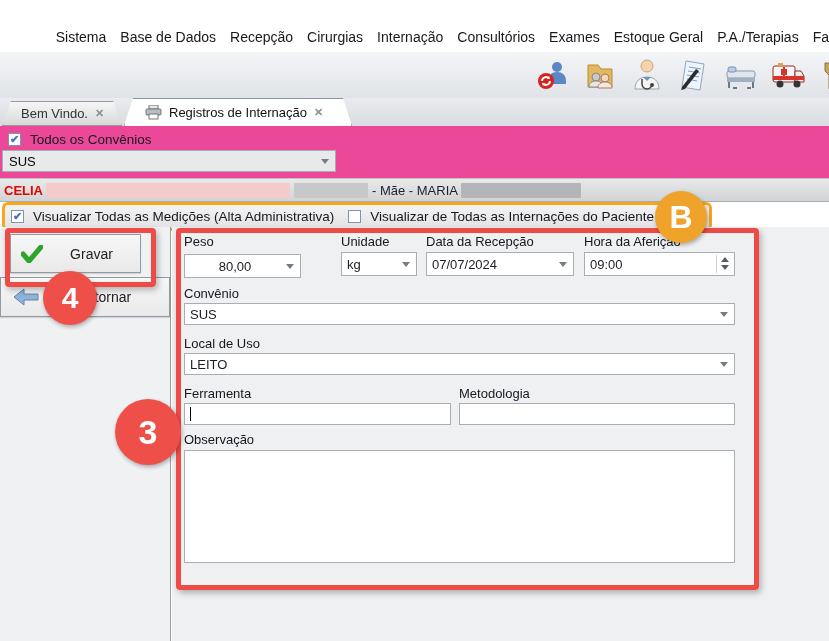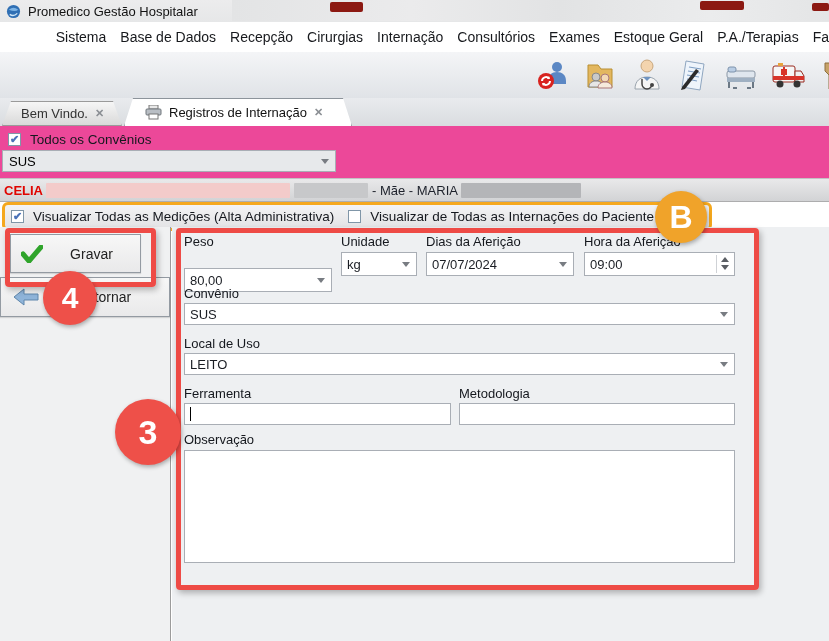--- a/index.html
+++ b/index.html
@@ -98,32 +98,20 @@
     justify-content:center;color:#fff;font-weight:bold;
     box-shadow:1px 2px 4px rgba(0,0,0,.3);}
   .badge-red{background:#ee5049;}
   .badge-orange{background:#f0a32a;}
 </style>
 </head>
 <body>
 
 <div id="app">
 
-  <div class="titlebar">
-    <svg class="appicon" viewBox="0 0 16 16">
-      <circle cx="8" cy="8" r="7" fill="#2f6fb4"></circle>
-      <path d="M3 6 Q8 2 13 6 Q10 9 3 6Z" fill="#7db4e6"></path>
-      <path d="M4 11 Q8 14 12 10" stroke="#cfe6f8" stroke-width="1.5" fill="none"></path>
-    </svg>
-    <span class="title">Promedico Gestão Hospitalar</span>
-    <div class="title-redaction"></div>
-    <div class="red-smudge" style="left:330px;top:2px;width:33px;height:10px;"></div>
-    <div class="red-smudge" style="left:700px;top:1px;width:44px;height:9px;"></div>
-    <div class="red-smudge" style="left:812px;top:3px;width:17px;height:8px;"></div>
-  </div>
 
   <div class="menubar">
     <span>Sistema</span>
     <span>Base de Dados</span>
     <span>Recepção</span>
     <span>Cirurgias</span>
     <span>Internação</span>
     <span>Consultórios</span>
     <span>Exames</span>
     <span>Estoque Geral</span>
@@ -233,32 +221,32 @@
     <div class="panelbtn" style="left:0;top:50px;width:170px;height:40px;">
       <svg width="26" height="18" viewBox="0 0 26 18" style="margin-left:12px;">
         <path d="M11 1L1 9l10 8v-5h14V6H11z" fill="#8fb4d9" stroke="#5f86ab"></path>
       </svg>
       <span class="btnlabel">Retornar</span>
     </div>
   </div>
 
   <div class="formarea">
     <span class="flabel" style="left:12px;top:7px;">Peso</span>
-    <div class="field" style="left:12px;top:41px;width:148px;height:24px;justify-content:flex-start;padding-right:20px;">
+    <div class="field" style="left:12px;top:27px;width:117px;height:24px;justify-content:center;padding-right:20px;">
       <span>80,00</span>
       <span class="arw"></span>
     </div>
 
     <span class="flabel" style="left:169px;top:7px;">Unidade</span>
     <div class="field" style="left:169px;top:25px;width:76px;height:24px;">
       <span>kg</span>
       <span class="arw"></span>
     </div>
 
-    <span class="flabel" style="left:254px;top:7px;">Dias da Aferição</span>
+    <span class="flabel" style="left:254px;top:7px;">Data da Recepção</span>
     <div class="field" style="left:254px;top:25px;width:148px;height:24px;">
       <span>07/07/2024</span>
       <span class="arw"></span>
     </div>
 
     <span class="flabel" style="left:412px;top:7px;">Hora da Aferição</span>
     <div class="field" style="left:412px;top:25px;width:151px;height:24px;">
       <span>09:00</span>
       <span class="spin">
           <i class="up"></i>

